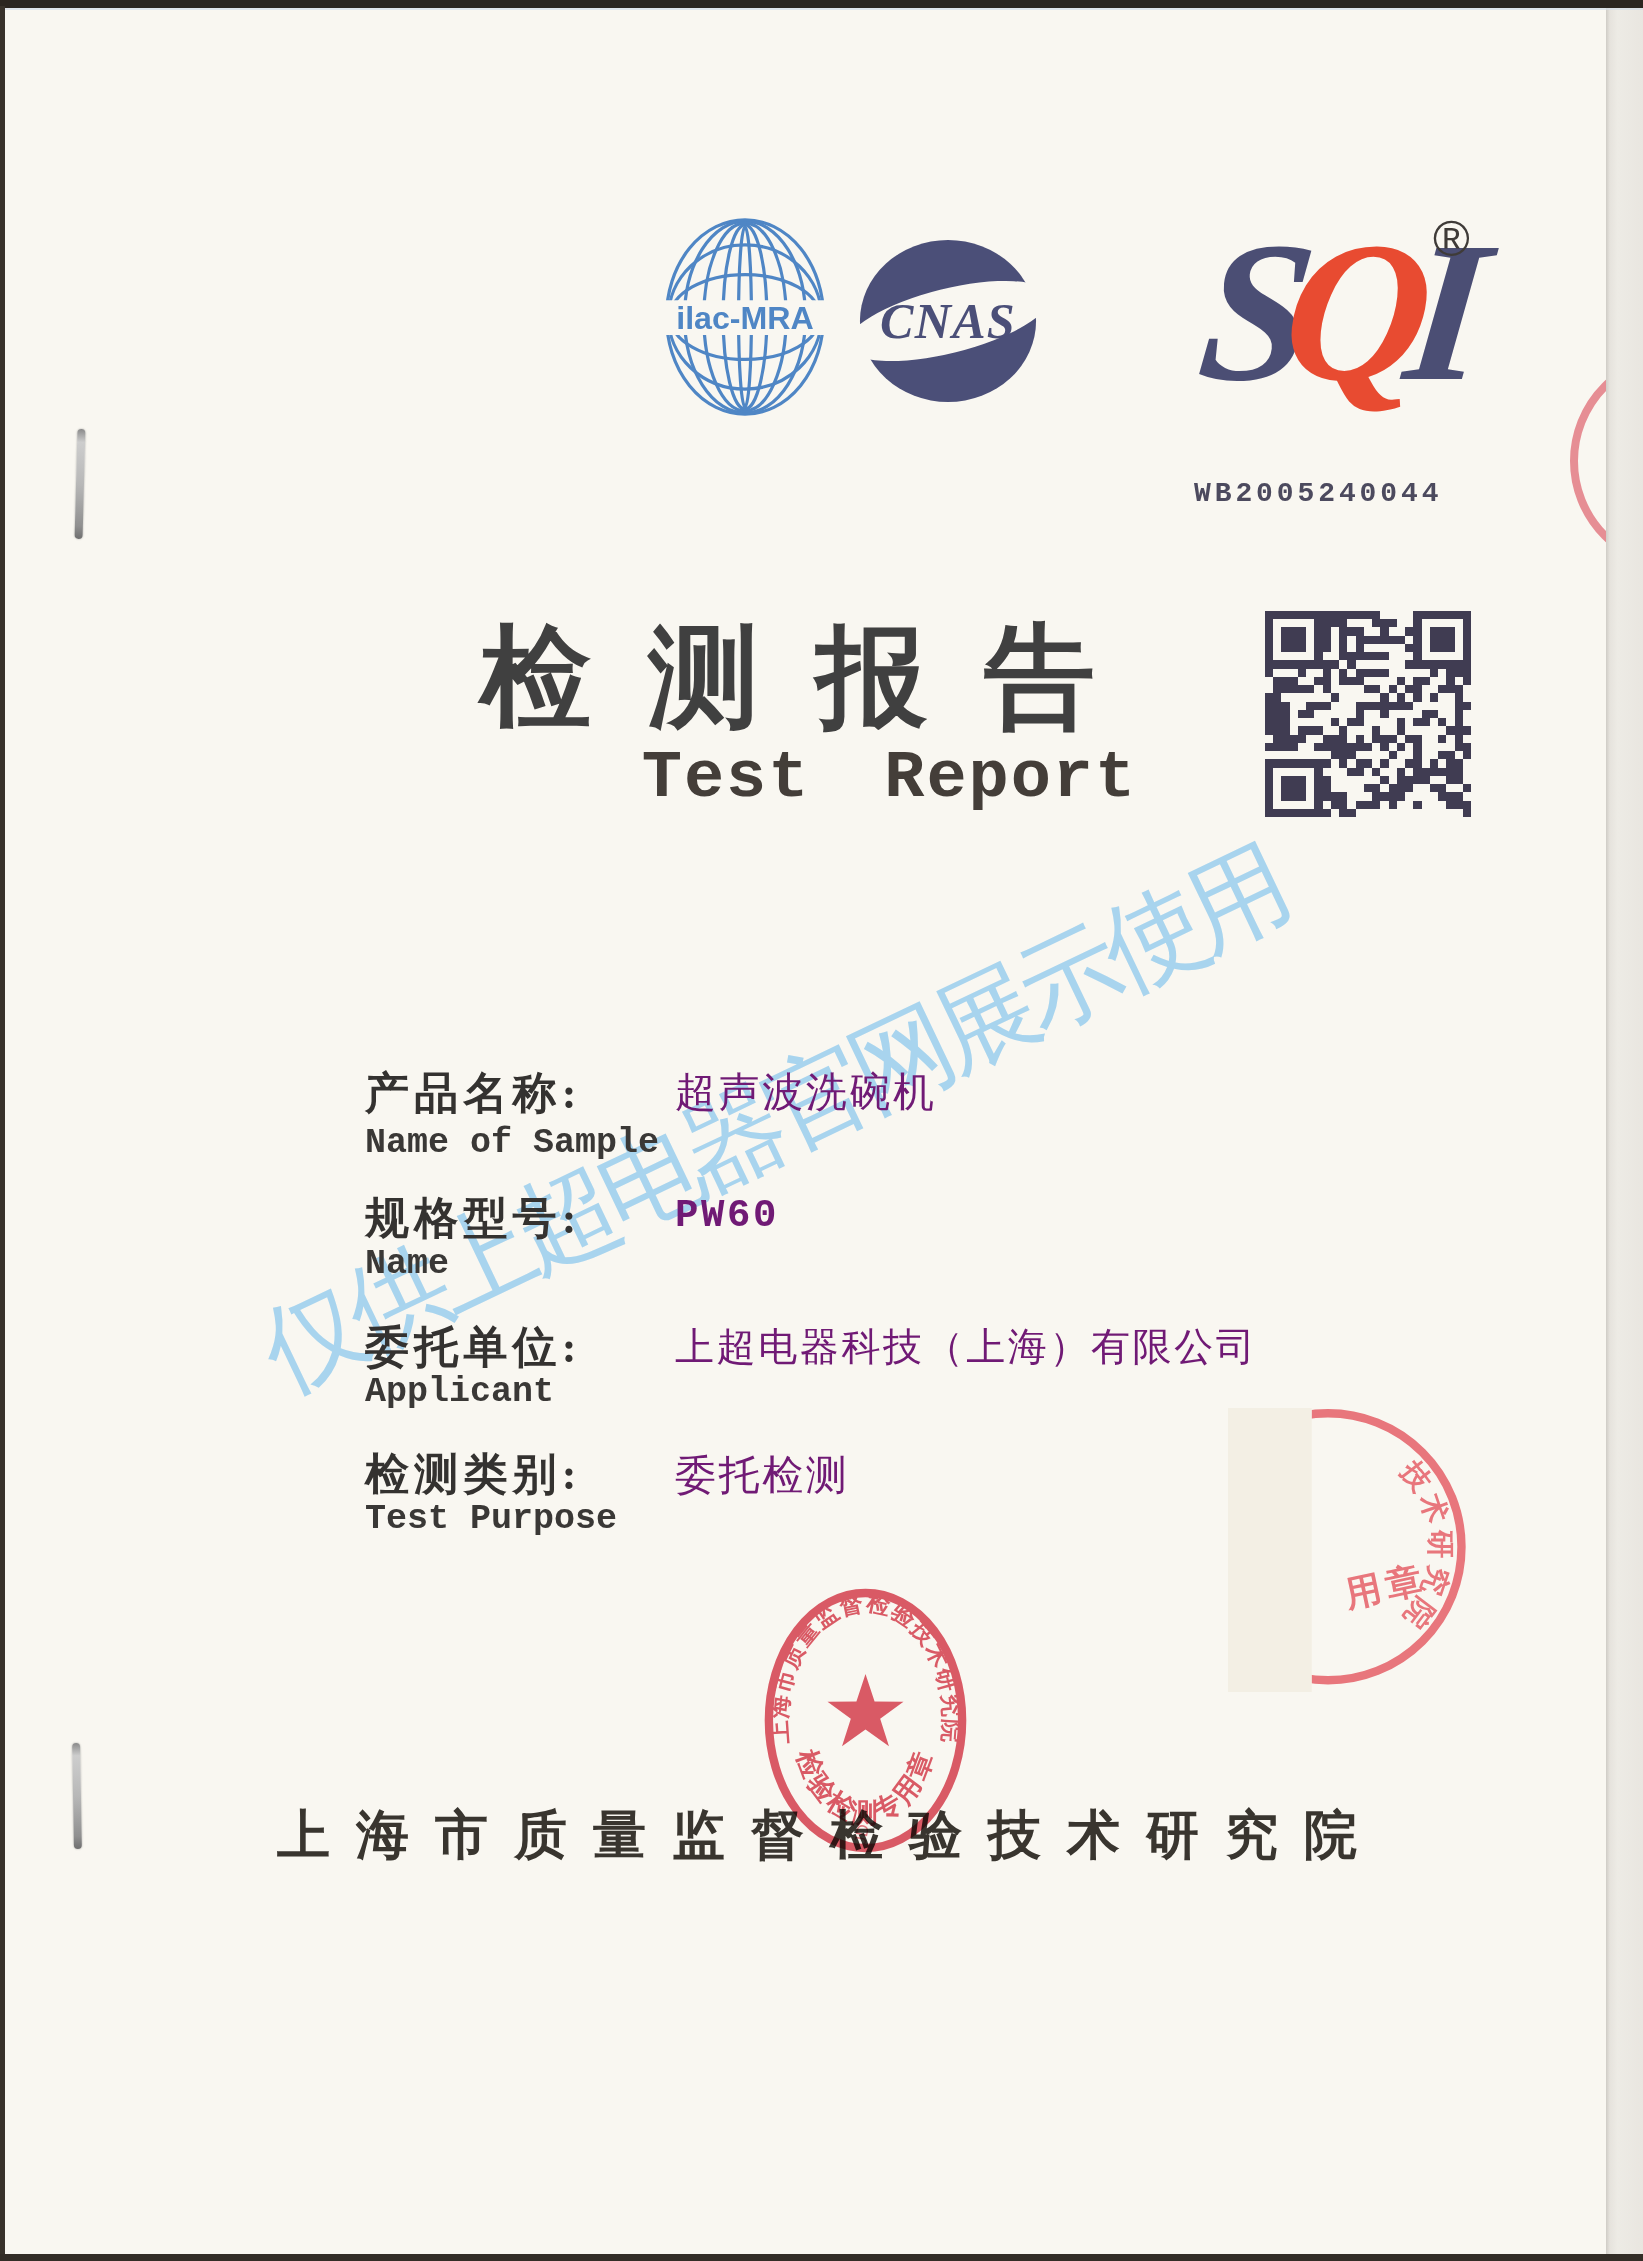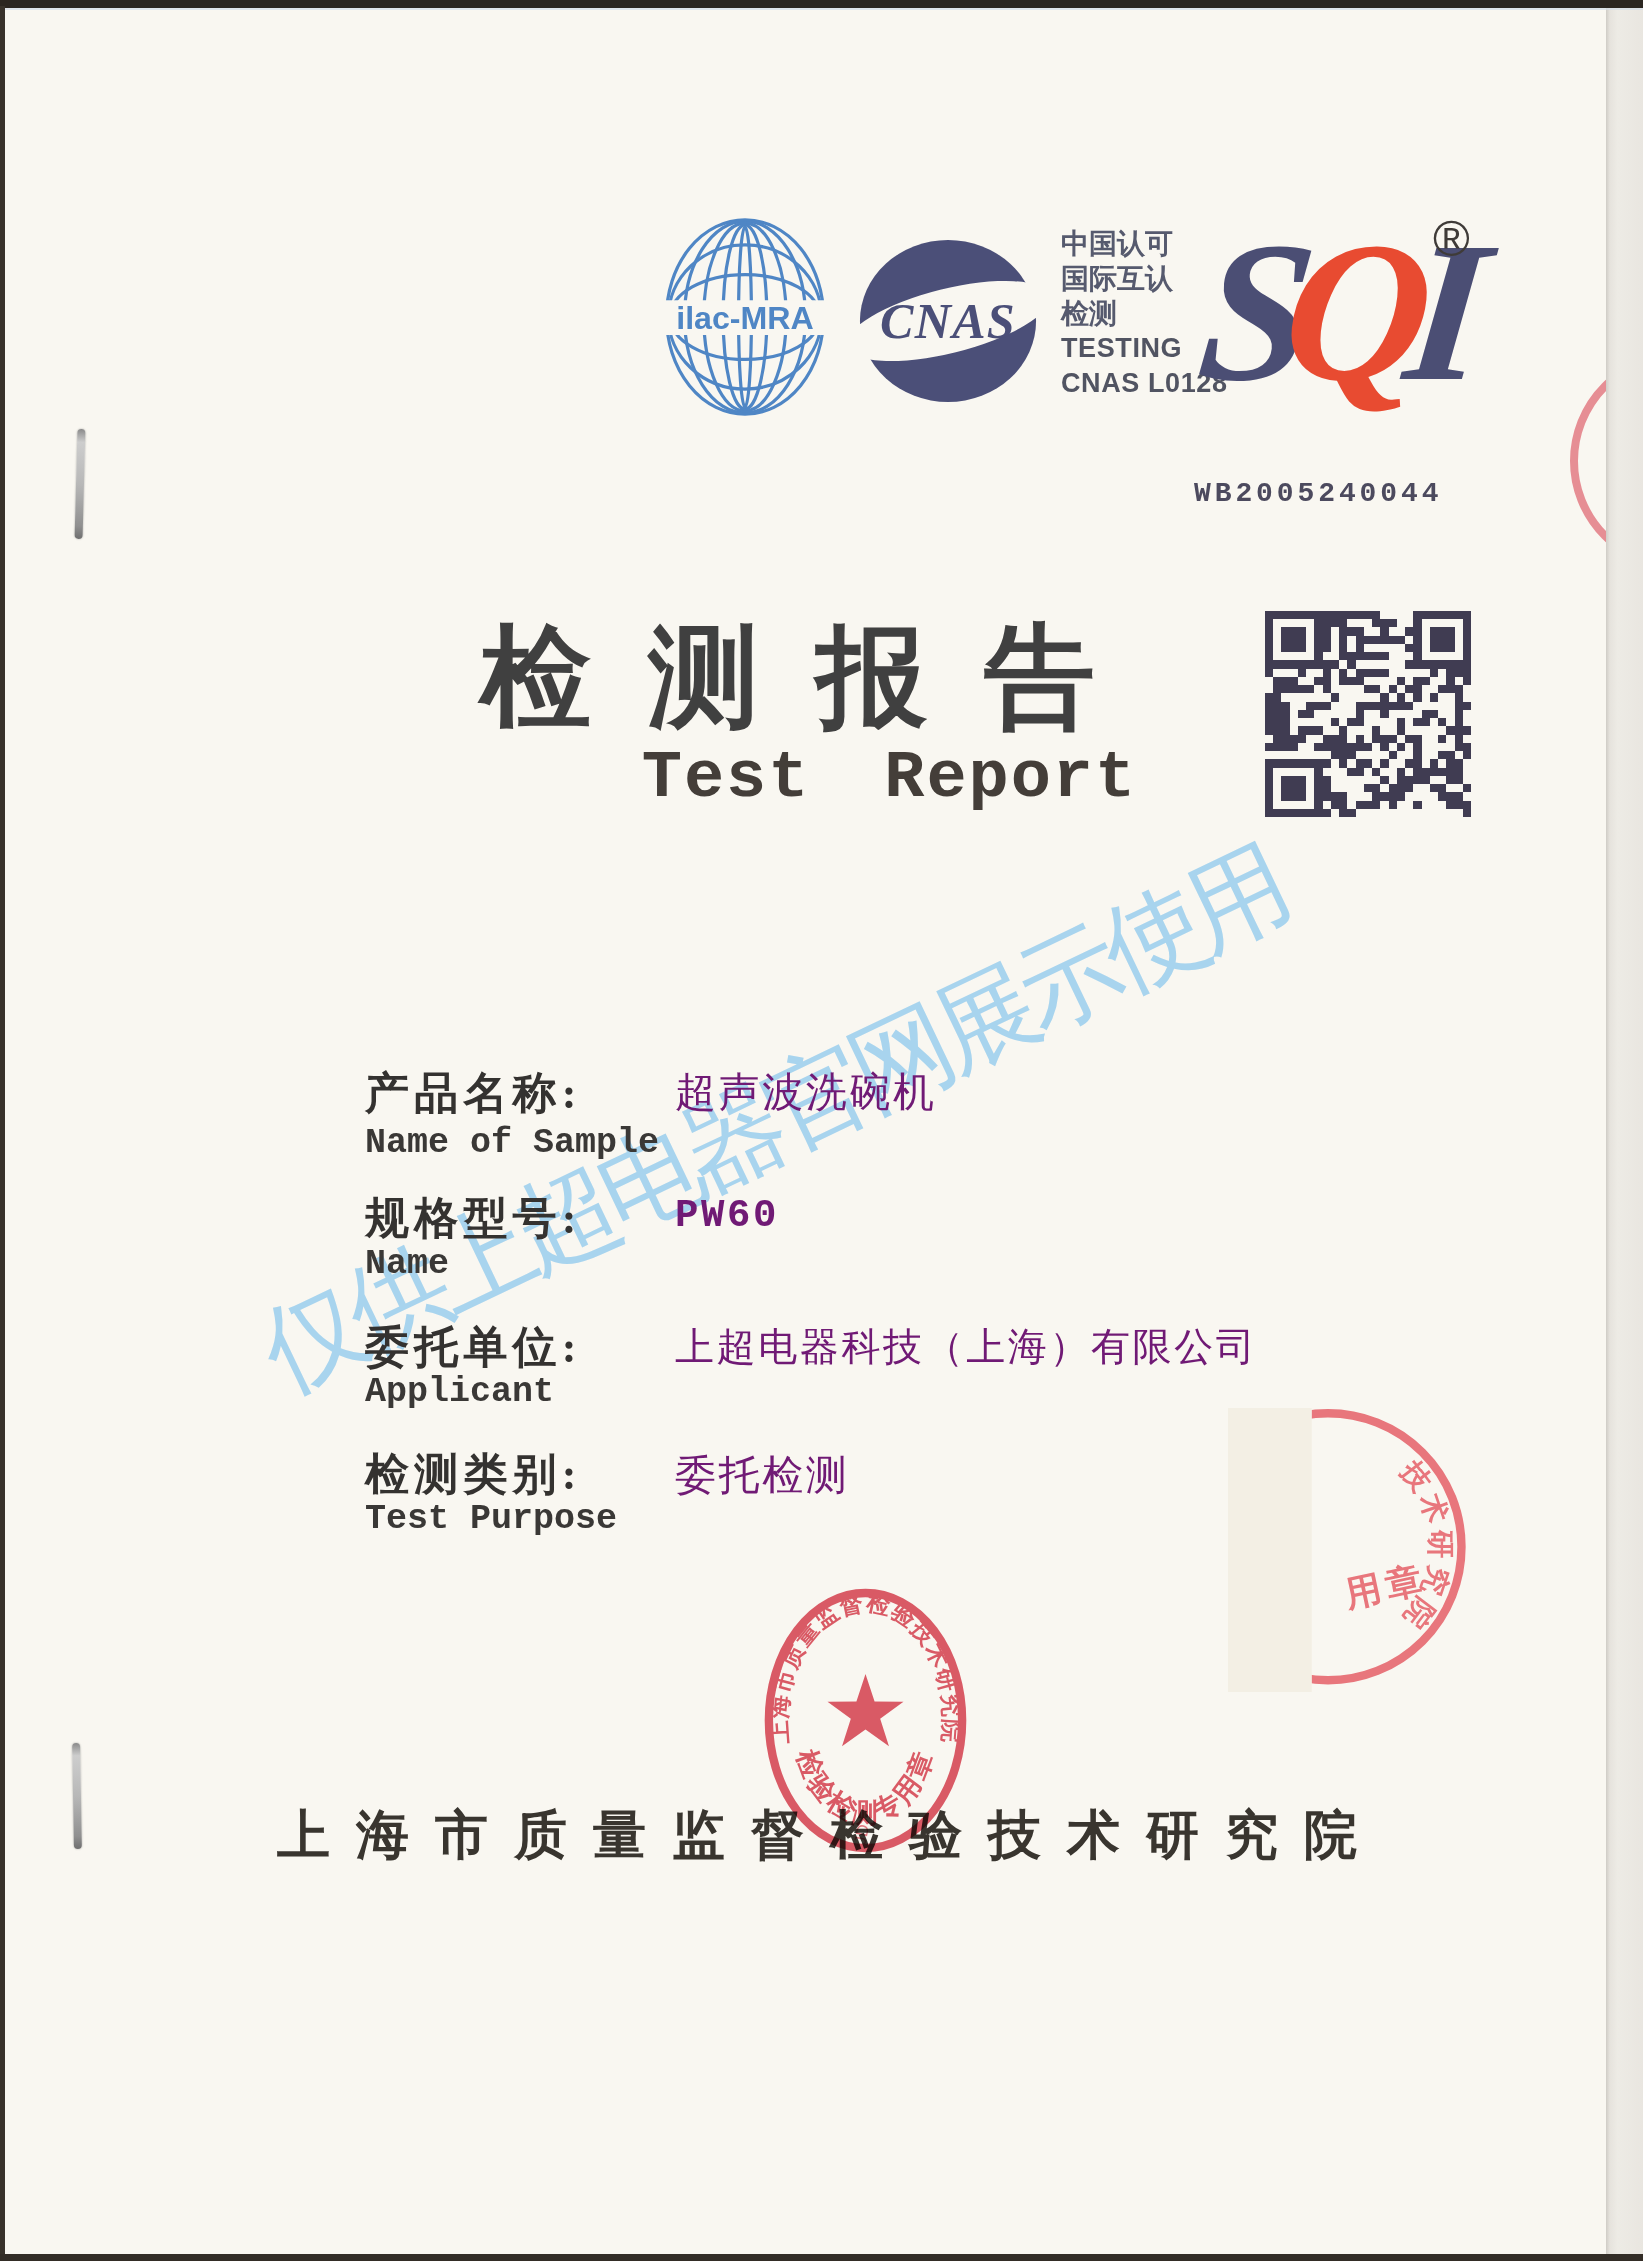--- a/index.html
+++ b/index.html
@@ -91,27 +91,20 @@
     <rect x="-6" y="132" width="270" height="54" fill="#f9f7f1"></rect>
     <text x="129" y="176" text-anchor="middle" font-family="Liberation Sans, sans-serif" font-size="50" font-weight="700" fill="#4f86c5">ilac-MRA</text>
   </svg>
 
   <svg class="abs logo" style="left:858px;top:238px;" width="180" height="166" viewBox="0 0 280 258">
     <ellipse cx="140" cy="129" rx="137" ry="126" fill="#4b4f78"></ellipse>
     <ellipse cx="140" cy="129" rx="162" ry="50" fill="#f9f7f1" transform="rotate(-14 140 129)"></ellipse>
     <text x="140" y="156" text-anchor="middle" font-family="Liberation Serif, serif" font-size="78" font-weight="700" font-style="italic" fill="#4b4f78" letter-spacing="2">CNAS</text>
   </svg>
 
-  <div class="abs accred-text">
-    <div>中国认可</div>
-    <div>国际互认</div>
-    <div>检测</div>
-    <div class="en">TESTING</div>
-    <div class="en">CNAS L0128</div>
-  </div>
 
   <div class="abs sqi">
     <div class="sqi-letters">
       <span class="sqi-s">S</span>
       <span class="sqi-q">Q</span>
       <span class="sqi-i">I</span>
     </div>
     <span class="sqi-reg">®</span>
   </div>
 

